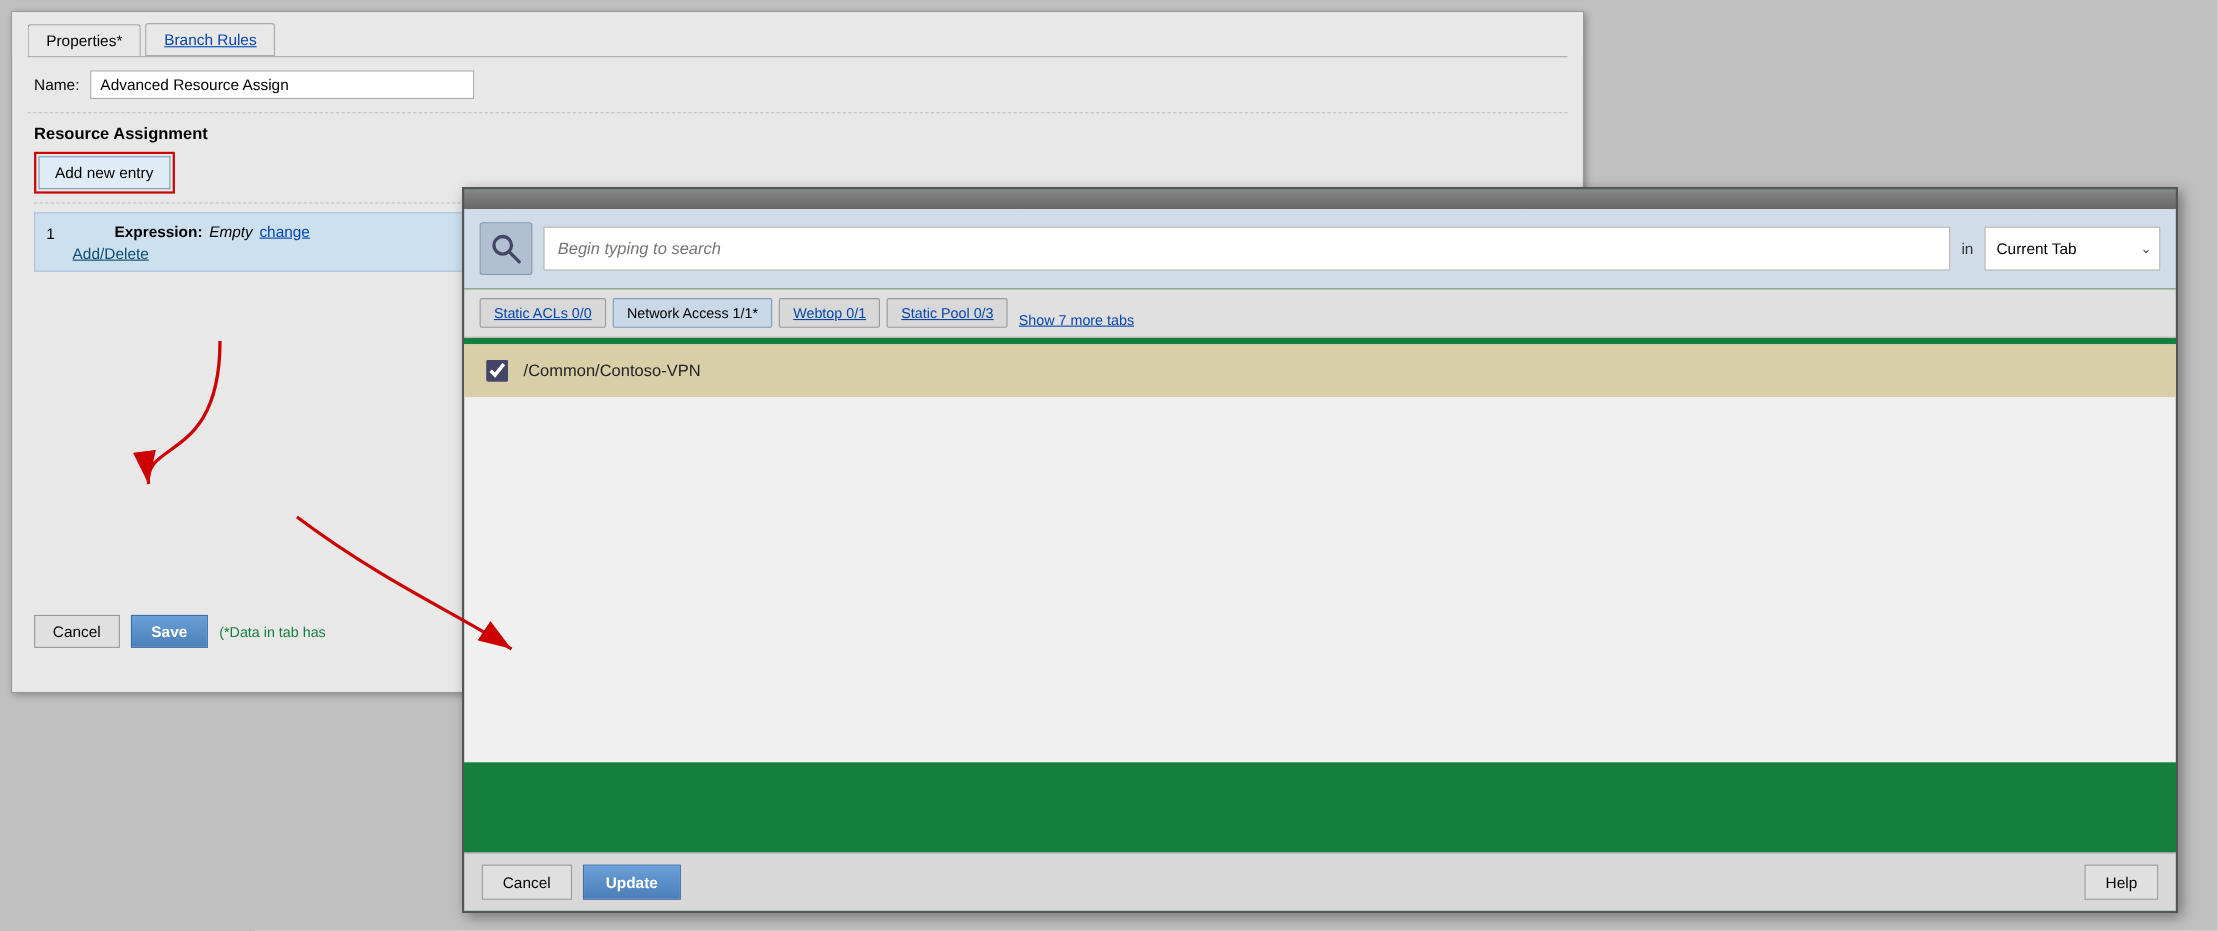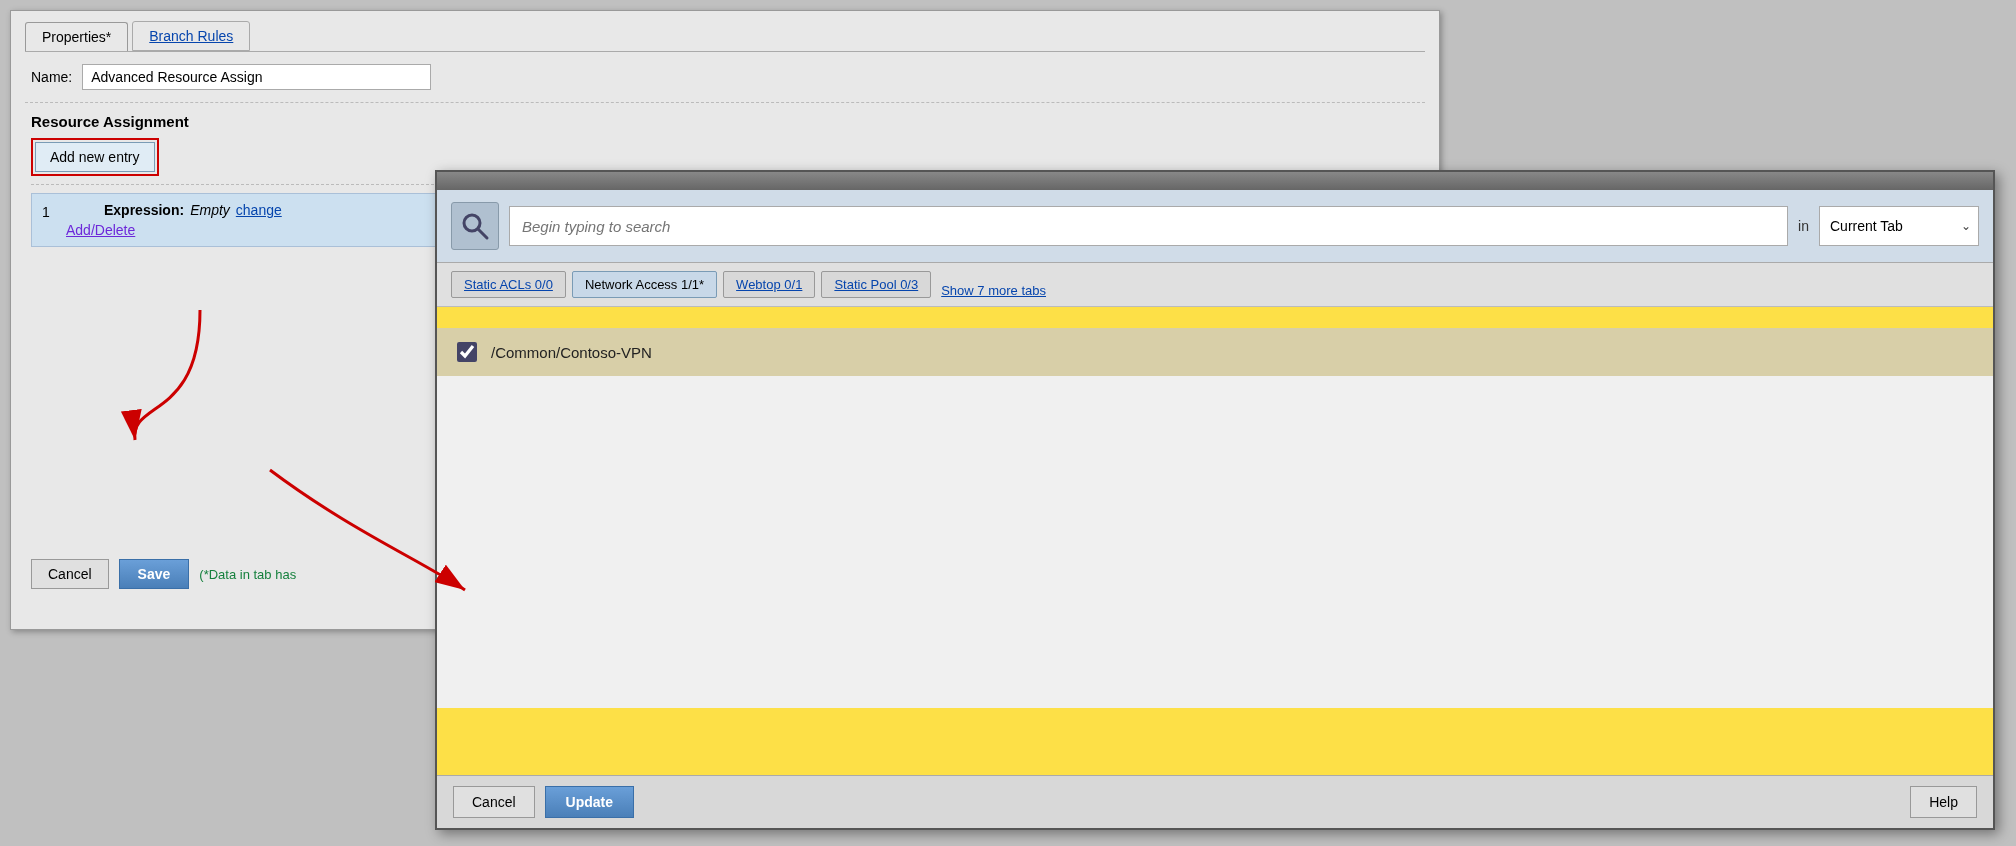--- a/index.html
+++ b/index.html
@@ -128,21 +128,21 @@
     }
     .expression-line {
       display: flex;
       align-items: center;
       gap: 6px;
       margin-bottom: 4px;
     }
     .expr-label { font-weight: bold; padding-left: 38px; }
     .expr-value { font-style: italic; }
     .expr-link { color: #0645ad; text-decoration: underline; cursor: pointer; }
-    .add-delete-link { color: #6d28d9; text-decoration: underline; cursor: pointer; }
+    .add-delete-link { color: #0c4a6e; text-decoration: underline; cursor: pointer; }
 
     
     .bottom-buttons {
       position: absolute;
       bottom: 40px;
       left: 20px;
       display: flex;
       align-items: center;
       gap: 10px;
     }
@@ -164,24 +164,24 @@
     }
     .data-note {
       font-size: 13px;
       color: #15803d;
     }
 
     
     .popup-dialog {
       position: absolute;
       top: 170px;
-      left: 435px;
+      left: 420px;
       width: 1560px;
       height: 660px;
-      background: #fde047;
+      background: #15803d;
       border: 2px solid #555;
       box-shadow: 4px 4px 12px rgba(0,0,0,0.4);
     }
 
     
     .popup-topbar {
       background: linear-gradient(to bottom, #888, #666);
       height: 18px;
     }
 
@@ -284,21 +284,21 @@
       margin-top: 12px;
     }
 
     
     .checked-item-row {
       display: flex;
       align-items: center;
       gap: 14px;
       padding: 14px 20px;
       background: #d8cfa8;
-      margin: 21px 0;
+      margin: 6px 0;
     }
     .checkbox-item {
       width: 20px;
       height: 20px;
       accent-color: #446;
       cursor: pointer;
     }
     .item-path {
       font-size: 15px;
       color: #222;

